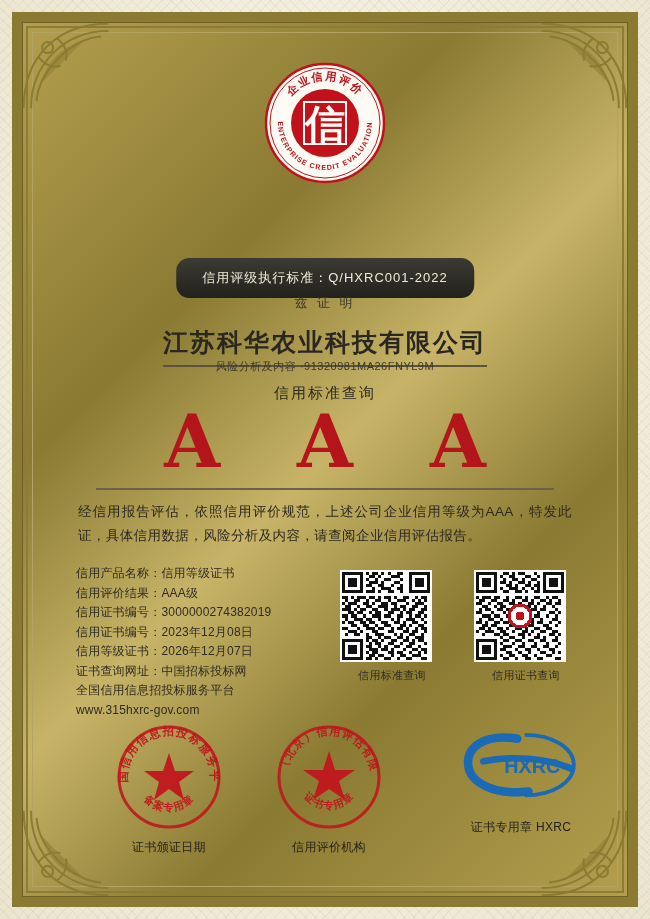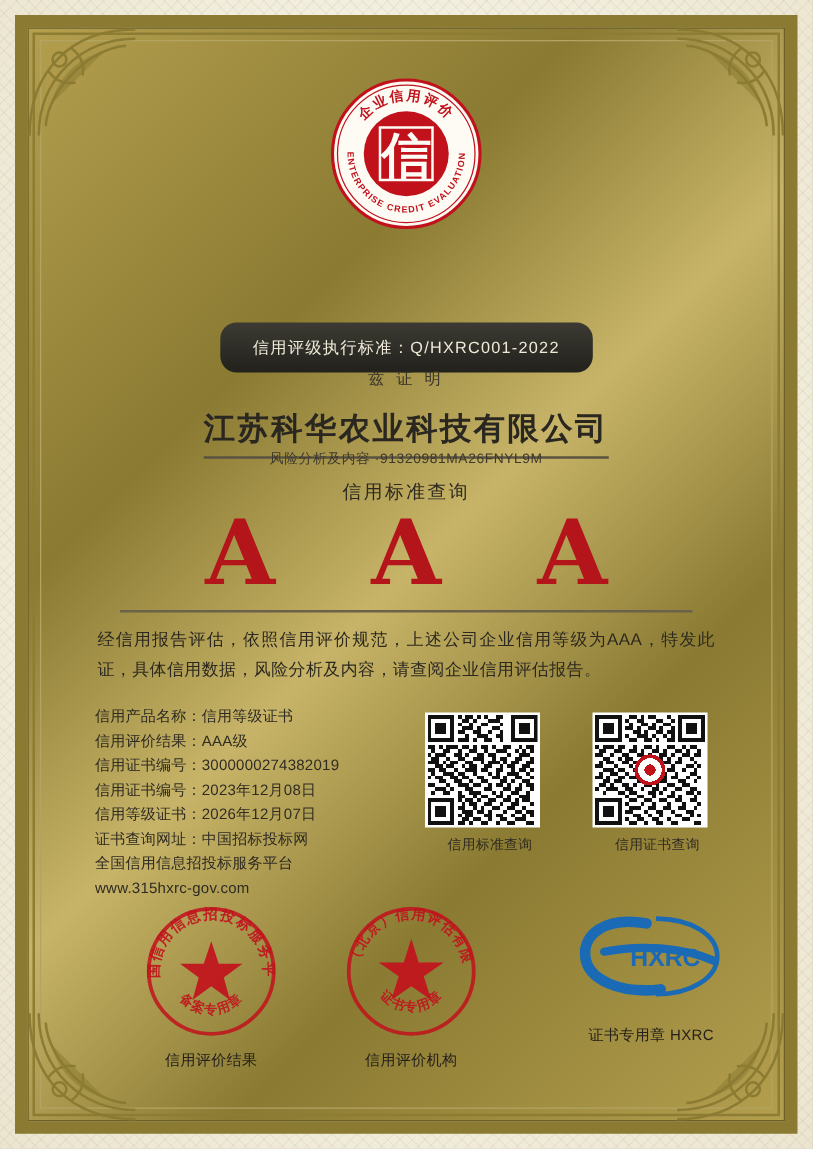--- a/index.html
+++ b/index.html
@@ -637,21 +637,21 @@
           </defs>
           <circle cx="54" cy="54" r="50" fill="none" stroke="#c1121c" stroke-width="3" opacity=".85"></circle>
           <text font-size="11.5" font-weight="bold" fill="#c1121c" letter-spacing="1.5" font-family="'DejaVu Sans',sans-serif" opacity=".9">
             <textPath href="#r1t" startOffset="50%" text-anchor="middle">全国信用信息招投标服务平台</textPath>
           </text>
           <polygon fill="#c1121c" opacity=".92" points="54,30 60,48 79,48 64,59 69,77 54,66 39,77 44,59 29,48 48,48"></polygon>
           <text font-size="10.5" font-weight="bold" fill="#c1121c" letter-spacing="1" font-family="'DejaVu Sans',sans-serif" opacity=".9">
             <textPath href="#r1b" startOffset="50%" text-anchor="middle">备案专用章</textPath>
           </text>
         </svg>
-        <div class="stamp-cap">信用评价结果</div>
+        <div class="stamp-cap">证书颁证日期</div>
       </div>
 
       <div class="stamp s2">
         <svg width="108" height="108" viewBox="0 0 108 108">
           <defs>
             <path id="r2t" d="M 12 54 A 42 42 0 0 1 96 54"></path>
             <path id="r2b" d="M 22 54 A 32 32 0 0 0 86 54"></path>
           </defs>
           <circle cx="54" cy="54" r="50" fill="none" stroke="#c1121c" stroke-width="3" opacity=".85"></circle>
           <text font-size="11" font-weight="bold" fill="#c1121c" letter-spacing="1.2" font-family="'DejaVu Sans',sans-serif" opacity=".9">

